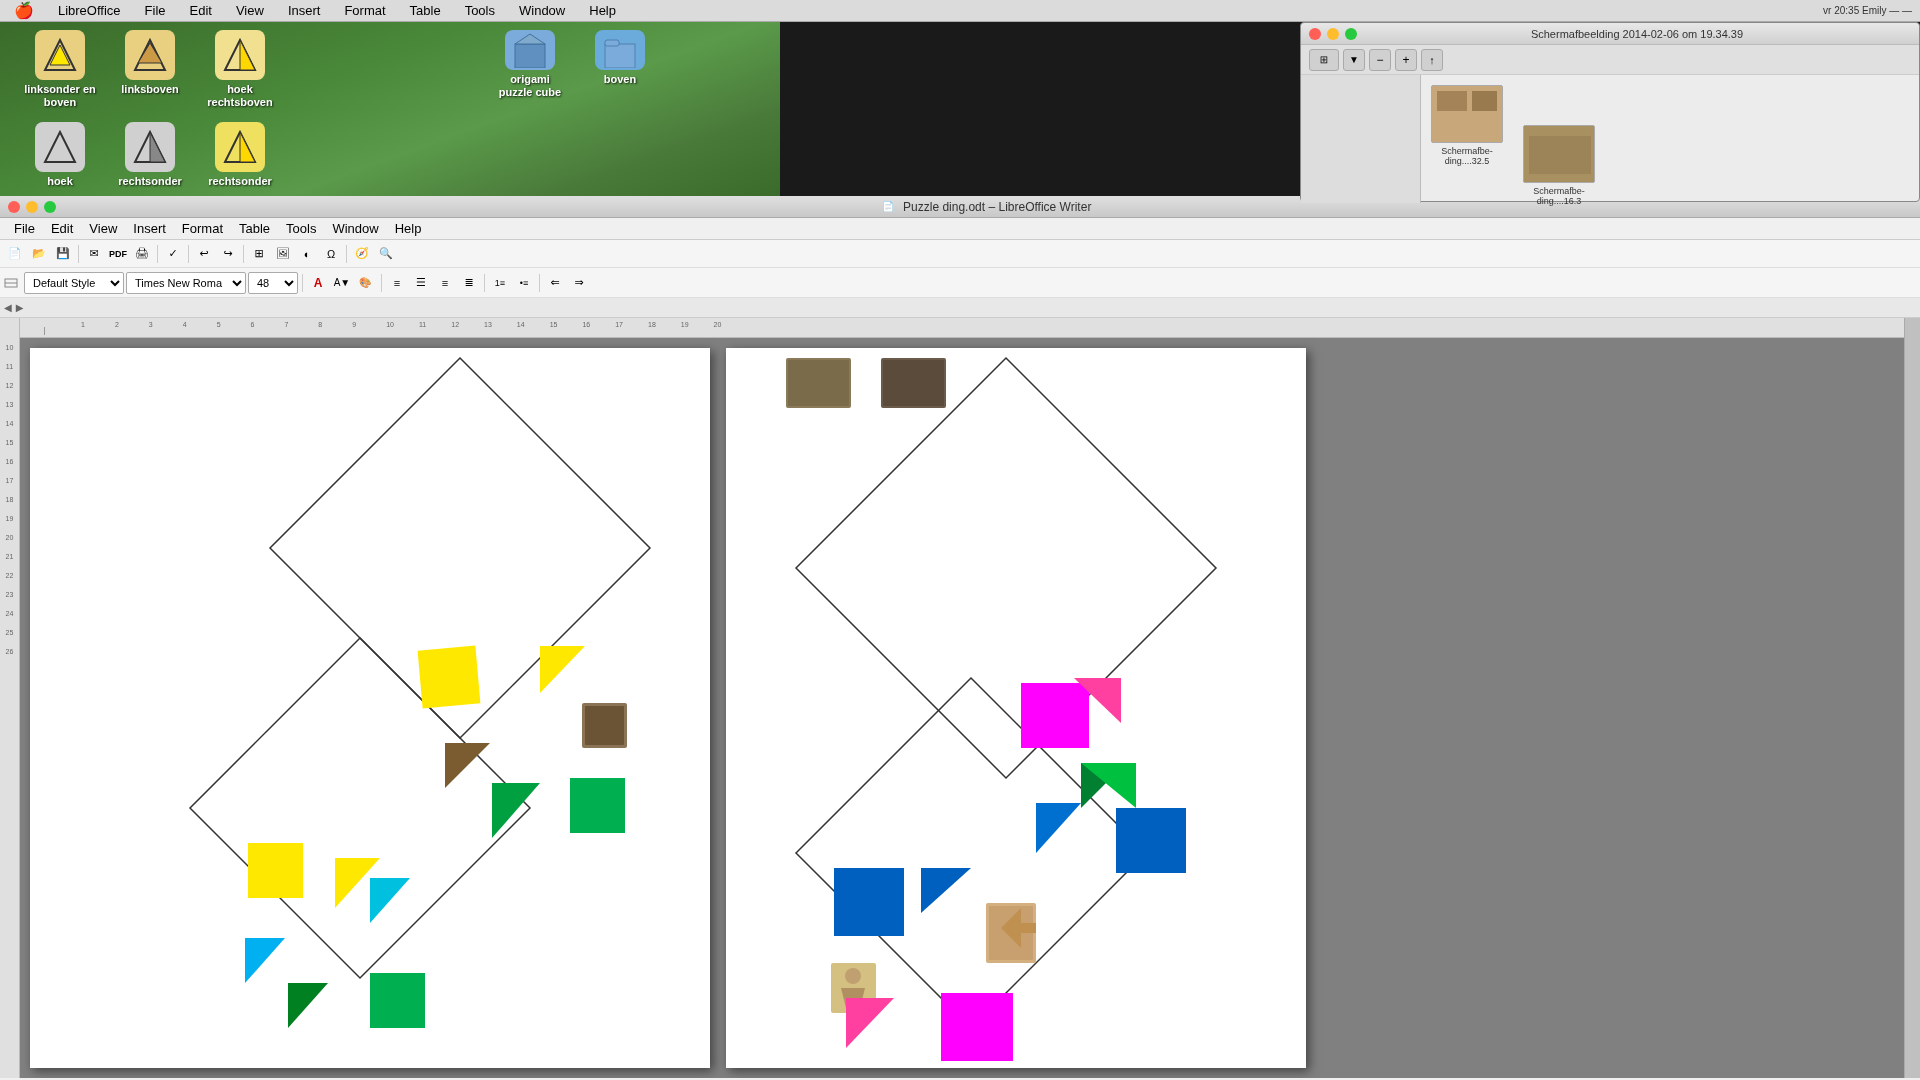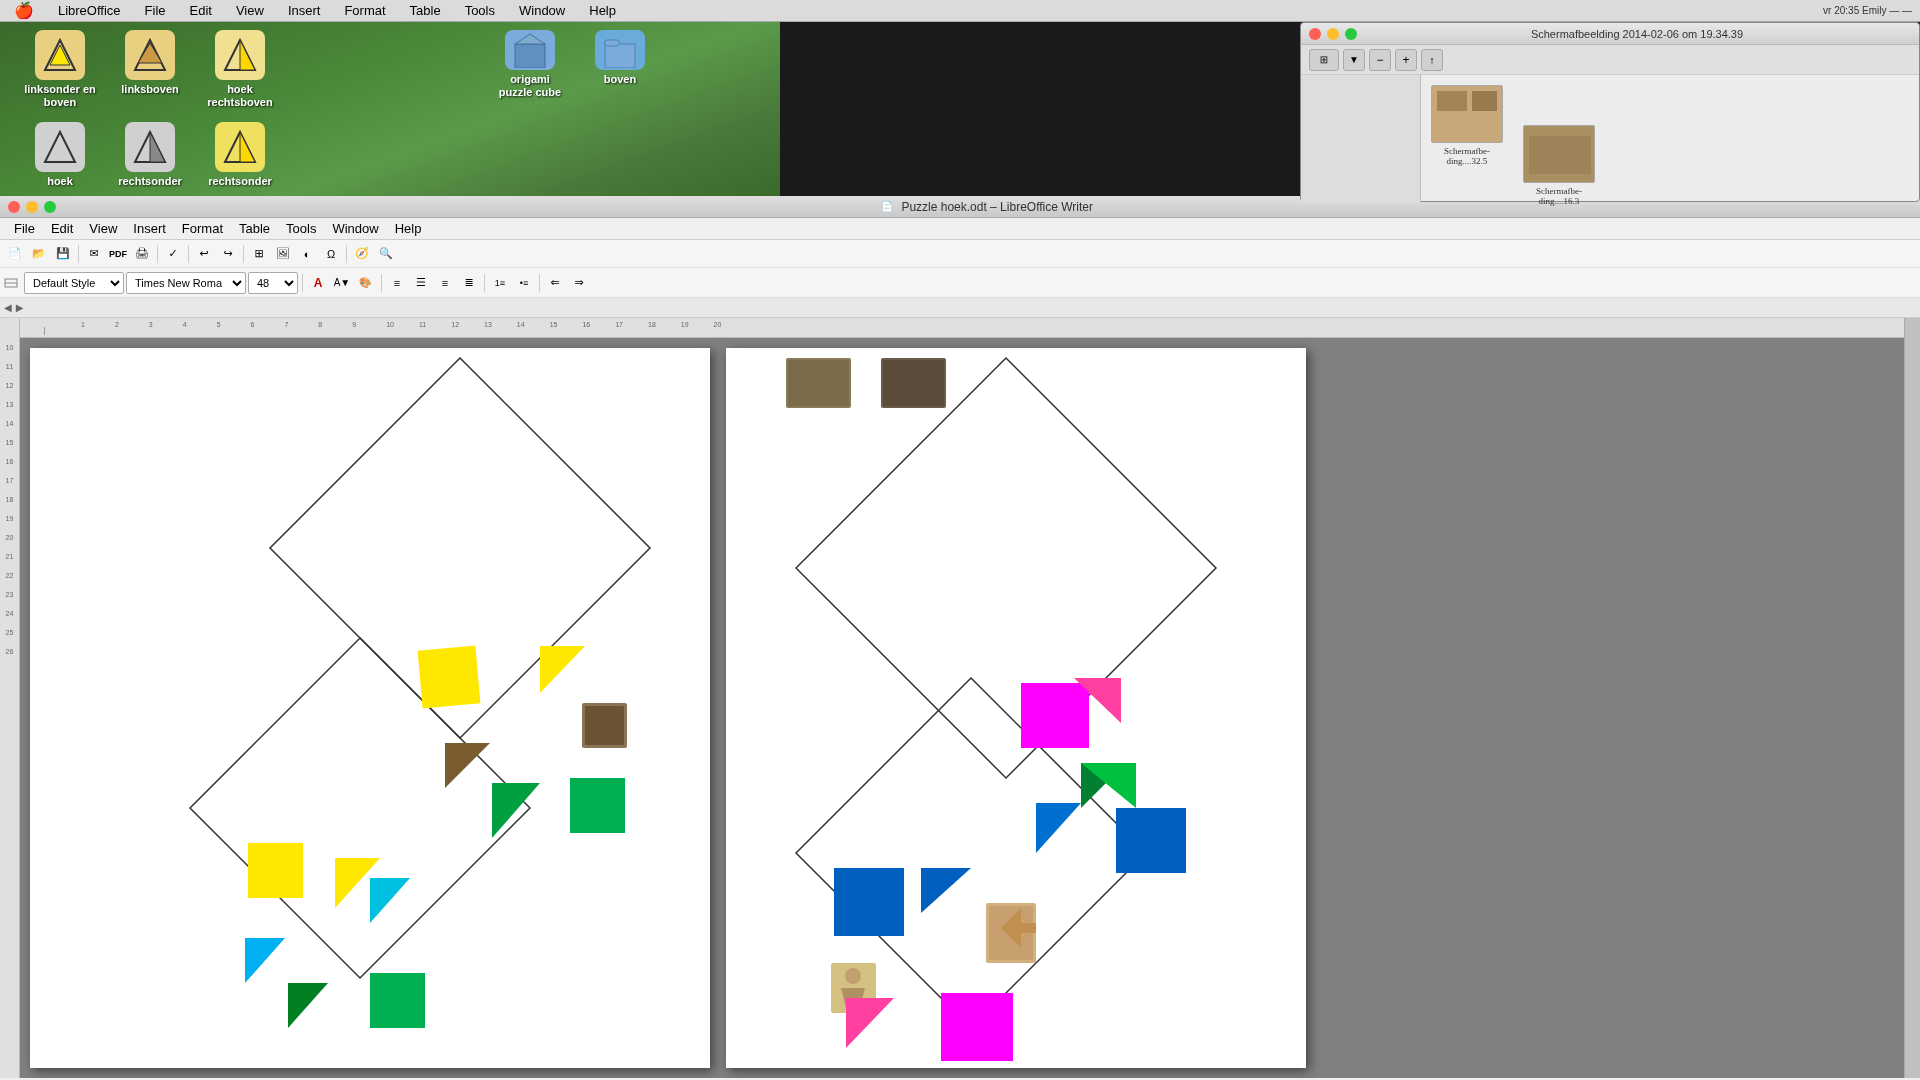--- a/index.html
+++ b/index.html
@@ -291,21 +291,21 @@
     <div class="traffic-light tl-max"></div>
     <span style="font-size:11px; color:#333; margin:0 auto;">Schermafbeelding 2014-02-06 om 19.34.39</span>
   </div>
   <div style="height:30px; background:#e0e0e0; display:flex; align-items:center; padding:0 8px; gap:4px; border-bottom:1px solid #ccc;">
     <div style="width:30px; height:22px; background:#d0d0d0; border:1px solid #aaa; border-radius:3px; font-size:10px; display:flex; align-items:center; justify-content:center;">⊞</div>
     <div style="width:22px; height:22px; background:#d0d0d0; border:1px solid #aaa; border-radius:3px; font-size:10px; display:flex; align-items:center; justify-content:center;">▼</div>
     <div style="width:22px; height:22px; background:#d0d0d0; border:1px solid #aaa; border-radius:3px; font-size:12px; display:flex; align-items:center; justify-content:center;">−</div>
     <div style="width:22px; height:22px; background:#d0d0d0; border:1px solid #aaa; border-radius:3px; font-size:12px; display:flex; align-items:center; justify-content:center;">+</div>
     <div style="width:22px; height:22px; background:#d0d0d0; border:1px solid #aaa; border-radius:3px; font-size:11px; display:flex; align-items:center; justify-content:center;">↑</div>
   </div>
-  <div style="display:flex; height:128px;font-family:Liberation Serif, serif;">
+  <div style="display:flex; height:128px;">
 
     <div style="width:120px; background:#ddd; border-right:1px solid #bbb;"></div>
 
     <div style="flex:1; display:flex; padding:10px; gap:20px; align-items:flex-start;">
 
       <div style="display:flex; flex-direction:column; align-items:center; gap:3px;">
         <div style="width:72px; height:58px; border:1px solid #aaa; background:#c8a87a; overflow:hidden; border-radius:2px;">
           <svg width="72" height="58" viewBox="0 0 72 58">
             <rect width="72" height="58" fill="#c8a87a"></rect>
             <rect x="5" y="5" width="30" height="20" fill="#8a6a40" opacity="0.6"></rect>
@@ -329,21 +329,21 @@
 </div>
 
 <div id="writer-window">
 
   <div id="writer-titlebar">
     <div class="traffic-light tl-close"></div>
     <div class="traffic-light tl-min"></div>
     <div class="traffic-light tl-max"></div>
     <span id="writer-title" style="flex:1; text-align:center; font-size:12px; color:#333; display:flex; align-items:center; justify-content:center; gap:8px;">
       <span style="font-size:10px;">📄</span>
-      <span>Puzzle hoek.odt – LibreOffice Writer</span>
+      <span>Puzzle ding.odt – LibreOffice Writer</span>
     </span>
   </div>
 
   <div id="writer-menubar">
     <span class="writer-menu-item">File</span>
     <span class="writer-menu-item">Edit</span>
     <span class="writer-menu-item">View</span>
     <span class="writer-menu-item">Insert</span>
     <span class="writer-menu-item">Format</span>
     <span class="writer-menu-item">Table</span>

